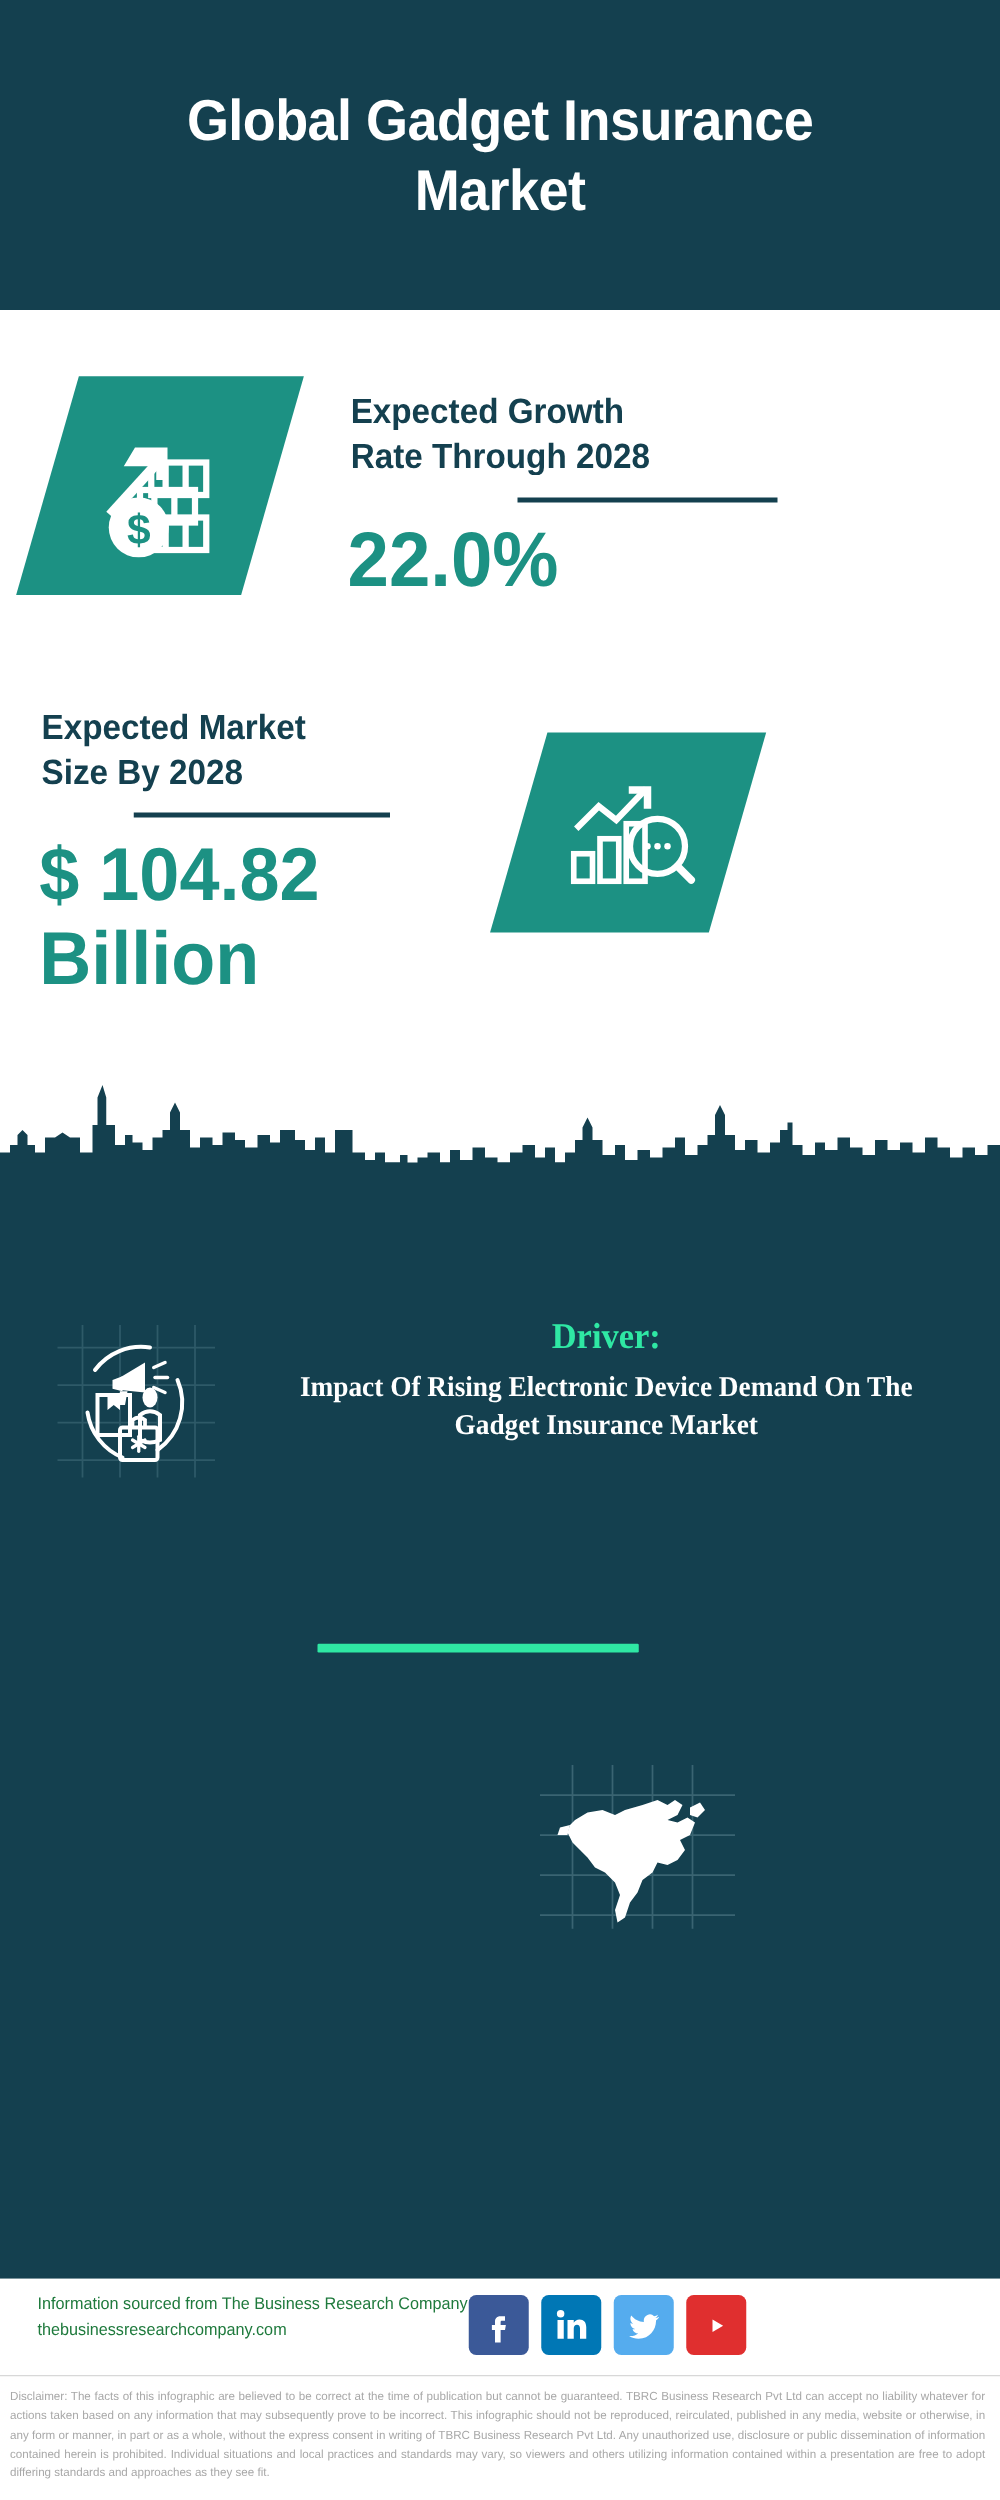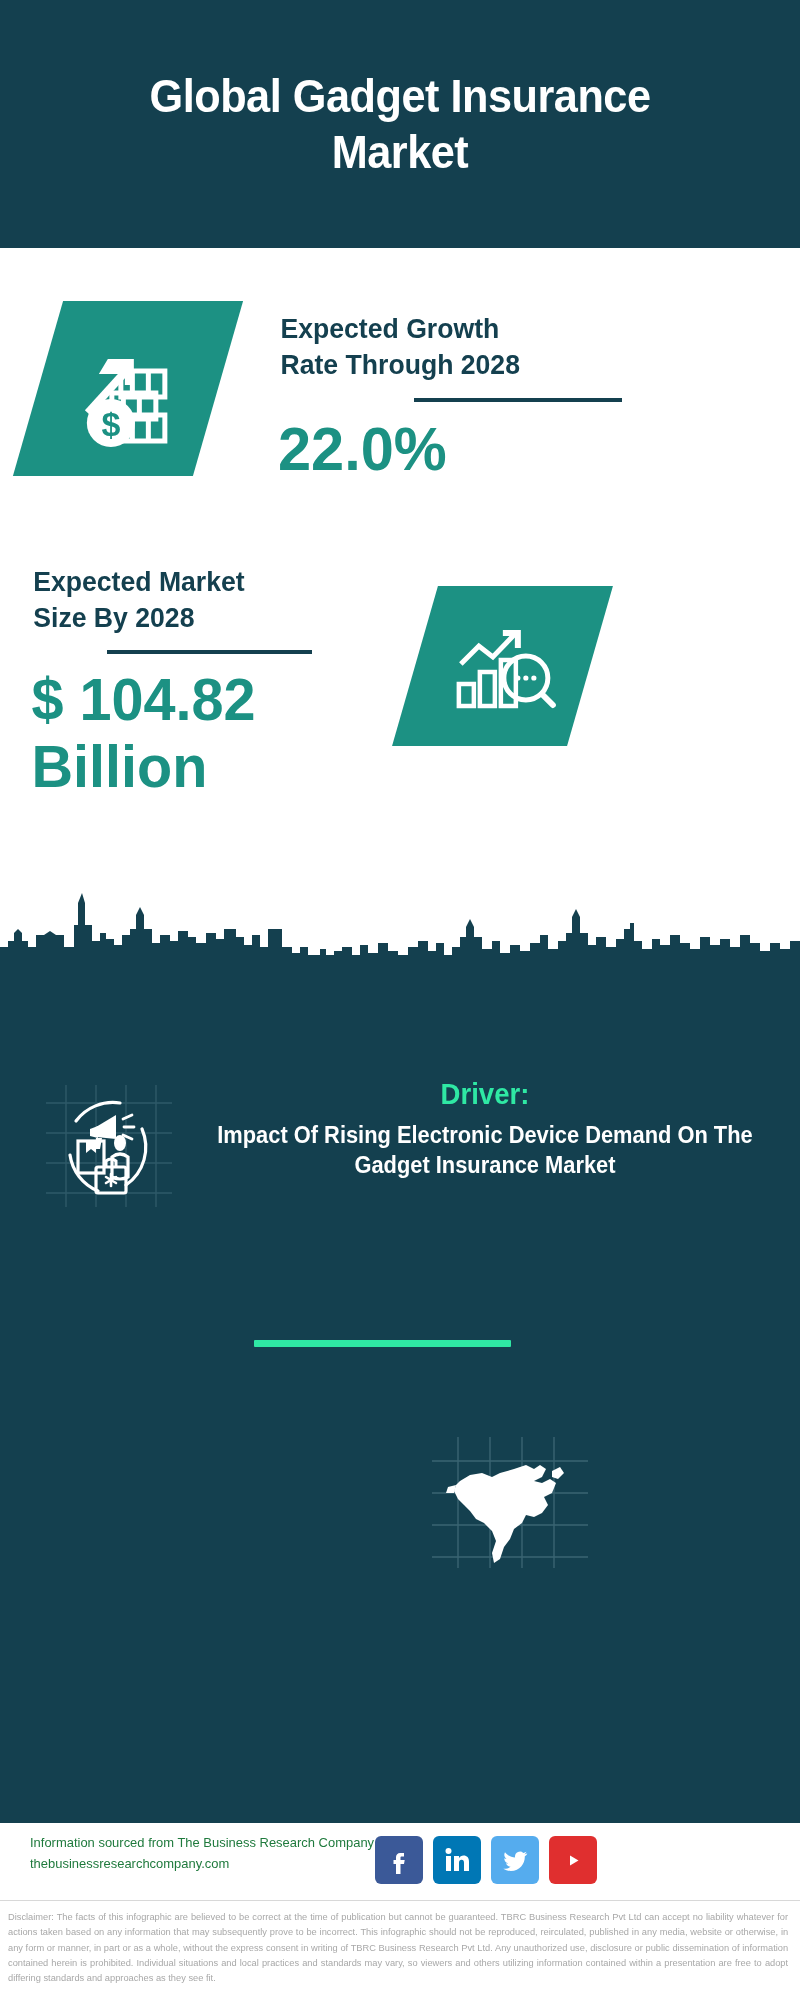--- a/index.html
+++ b/index.html
@@ -63,21 +63,21 @@
   }
   .rule-dark2{ width:205px; height:4px; background:#14404f; margin:14px auto 0 auto; }
   .stat2-value{
     color:#1c9183; font-size:60px; font-weight:bold; line-height:1.12;
     margin-top:12px; transform:scaleX(0.96); transform-origin:center;
   }
   .stat2-icon{ left:415px; top:338px; width:175px; height:160px; }
 
   
   .dark-body{
-    position:absolute; left:0; top:885px; width:670px; height:963px;
+    position:absolute; left:0; top:860px; width:670px; height:963px;font-family:Liberation Serif, serif;
   }
   .skyline{
     position:absolute; left:0; top:0; width:800px; height:80px; display:block;
   }
   .dark-fill{
     position:absolute; left:0; top:70px; width:800px; height:893px;
     background:#14404f;
   }
   .driver-icon{ position:absolute; left:44px; top:196px; width:130px; height:130px; }
   .driver-text{

